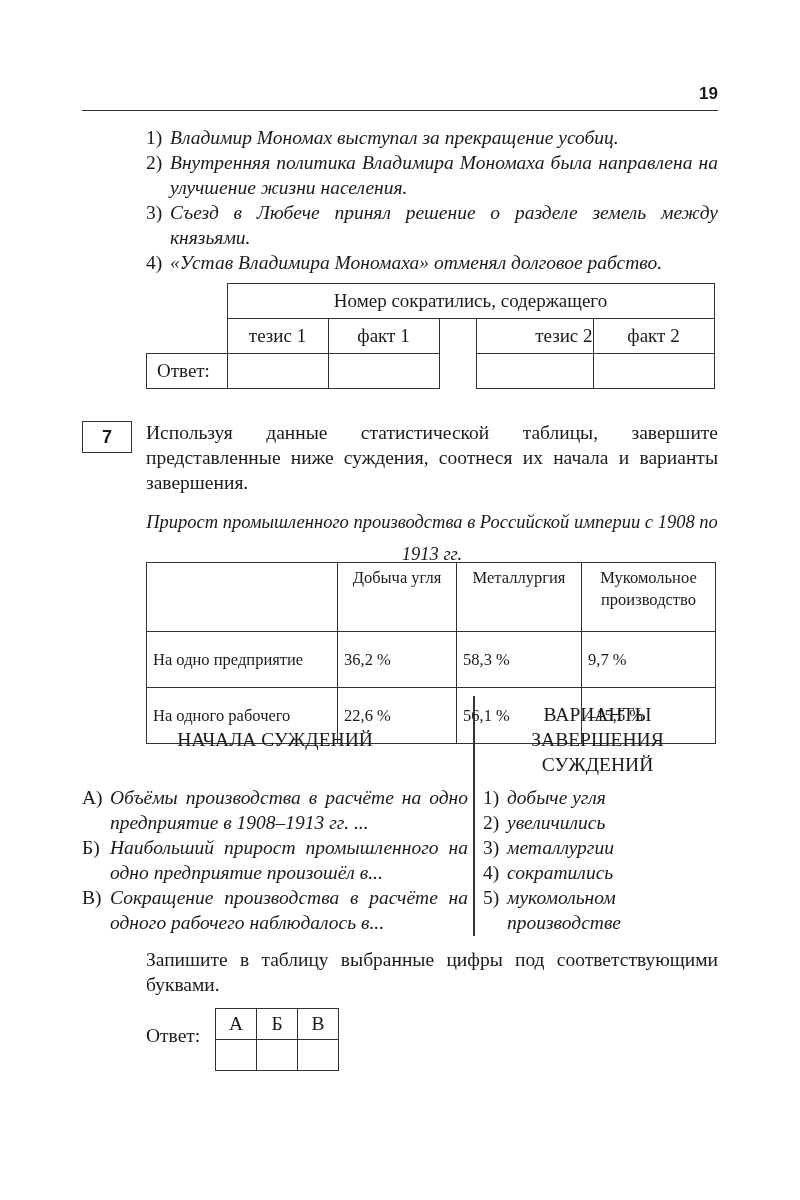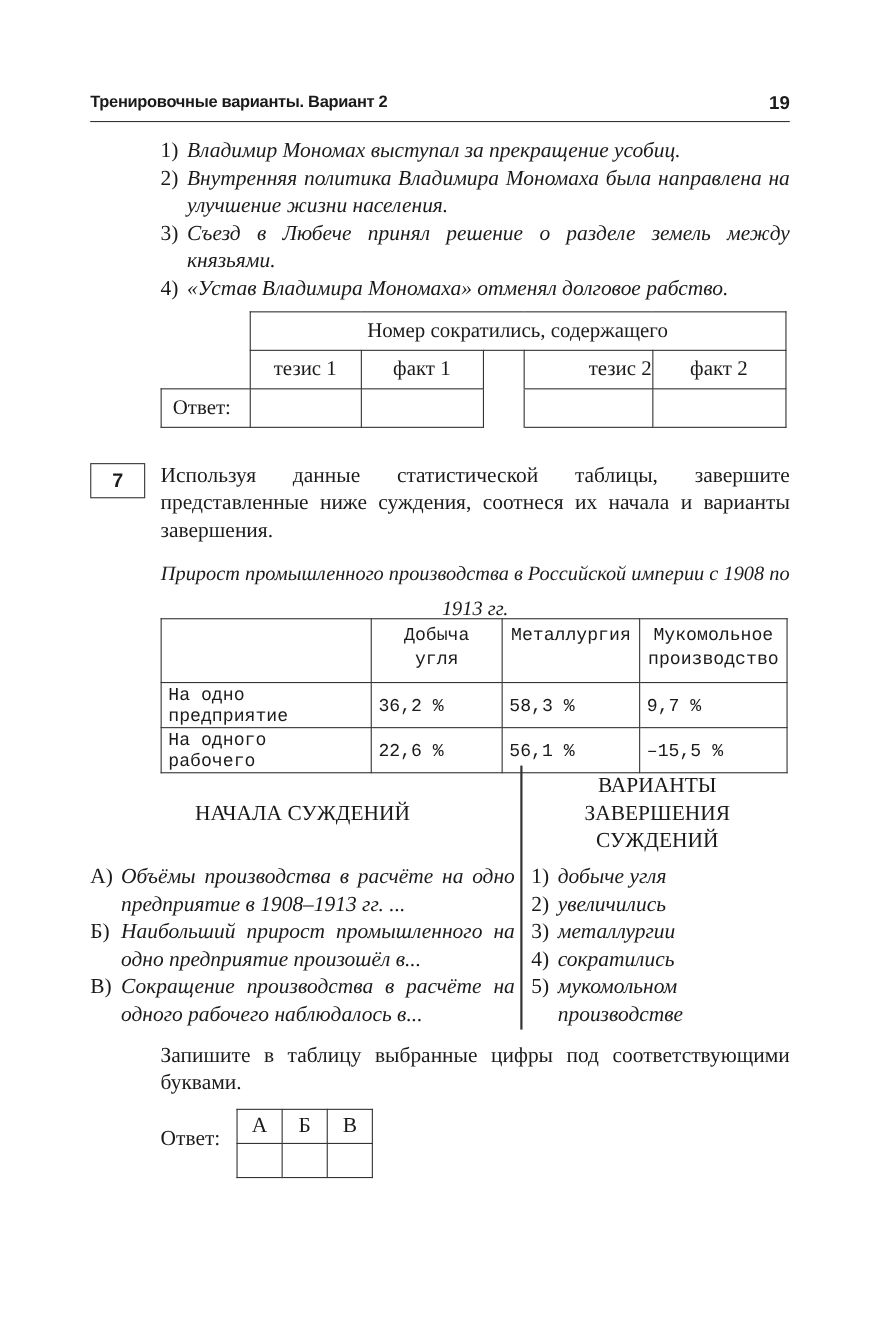--- a/index.html
+++ b/index.html
@@ -18,38 +18,37 @@
   .t6 { position: absolute; left: 146px; top: 283px; }
   .t6 td { border: 1.5px solid #333; height: 34px; font-size: 19px; text-align: center; padding: 0; }
   .t6 td.none { border: none; }
   .q7box { position: absolute; left: 82px; top: 421px; width: 48px; height: 30px;
            border: 1.5px solid #333; font-family: "Liberation Sans", "DejaVu Sans", sans-serif;
            font-weight: bold; font-size: 18px; text-align: center; line-height: 30px; }
   .q7text { position: absolute; left: 146px; top: 420px; width: 572px; font-size: 19.5px; line-height: 25px; text-align: justify; }
   .caption { position: absolute; left: 146px; top: 506px; width: 572px; font-size: 18.5px; line-height: 32px;
              font-style: italic; text-align: center; }
   .stat { position: absolute; left: 146px; top: 562px; width: 570px; }
-  .stat td { border: 1.5px solid #333; font-size: 16.5px; padding: 1px 6px; height: 31px; font-family: Liberation Mono, monospace; }
+  .stat td { border: 1.5px solid #333; font-size: 16.5px; padding: 12px 6px; height: 31px; }
   .stat td.c { text-align: left; }
   .stat tr.head td { height: 52px; vertical-align: top; padding-top: 4px; text-align: center; line-height: 22px; }
   .divider { position: absolute; left: 473px; top: 696px; width: 1.5px; height: 240px; background: #333; }
   .colhead { position: absolute; font-size: 19.5px; text-align: center; line-height: 25px; }
   .left-items { position: absolute; left: 82px; top: 785px; width: 386px; font-size: 19.5px; line-height: 25px; }
   .right-items { position: absolute; left: 483px; top: 785px; width: 236px; font-size: 19.5px; line-height: 25px; }
   .left-items .li .num { width: 28px; }
   .instr { position: absolute; left: 146px; top: 947px; width: 572px; font-size: 19.5px; line-height: 25px; text-align: justify; }
   .ans-label { position: absolute; left: 146px; top: 1025px; font-size: 19.5px; }
   .ans7 { position: absolute; left: 215px; top: 1008px; }
   .ans7 td { border: 1.5px solid #333; width: 40px; height: 30px; text-align: center; font-size: 19.5px; padding: 0; }
 </style>
 </head>
 <body>
 
 <div class="hdr">
-  <span class="t">Тренировочные варианты. Вариант 2</span>
   <span class="n">19</span>
 </div>
 
 <div class="list" style="top:125px;">
   <div class="li">
     <span class="num">1)</span>
     <span class="txt">Владимир Мономах выступал за прекращение усобиц.</span>
   </div>
   <div class="li">
     <span class="num">2)</span>

